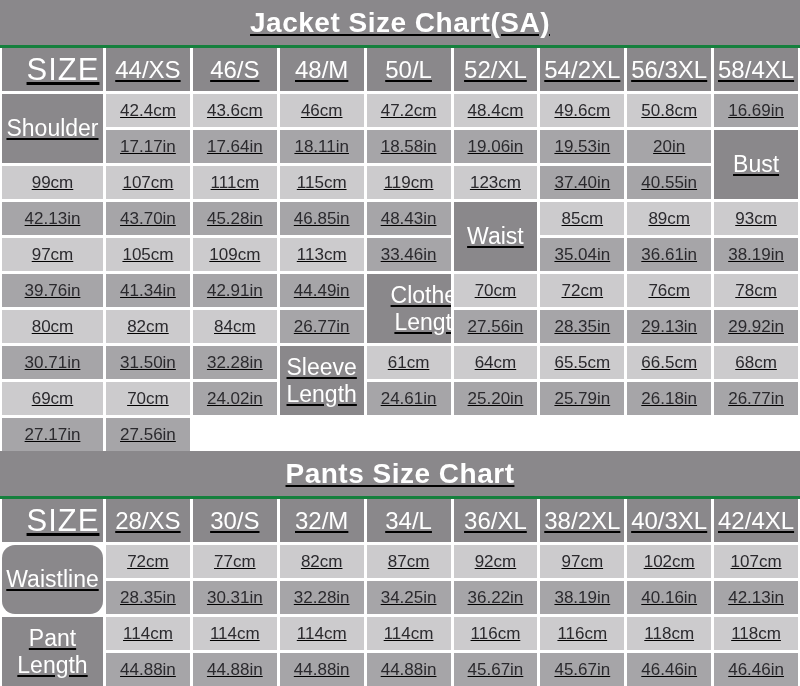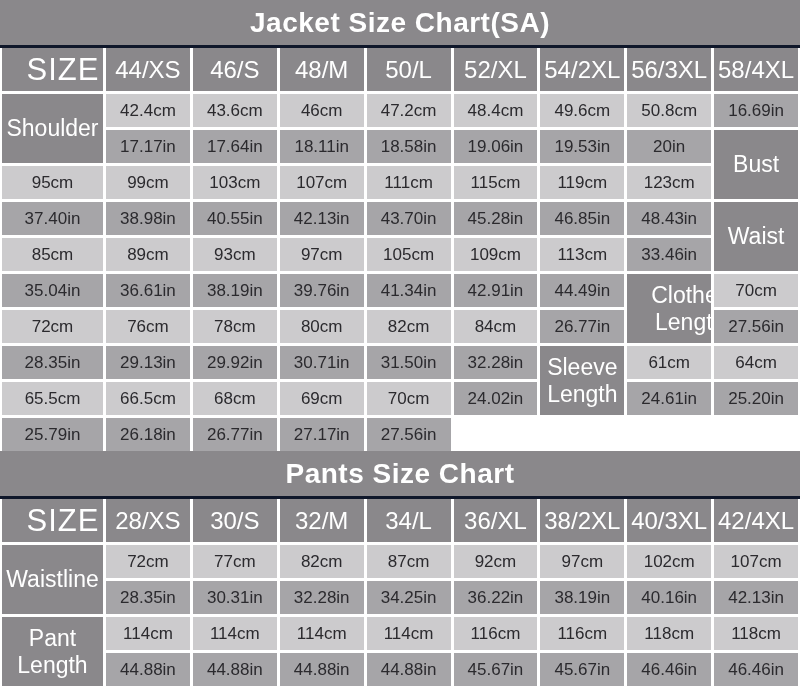--- a/index.html
+++ b/index.html
@@ -5,22 +5,23 @@
   html, body {
     margin: 0;
     padding: 0;
     background: #ffffff;
     width: 800px;
     font-family: "Liberation Sans", sans-serif;
   }
   .page {
     width: 800px;
     height: 686px;
-    background: #0f172a;
+    background: #15803d;
     overflow: hidden;
+    text-decoration: underline;
   }
   .chart-title {
     height: 45px;
     margin-bottom: 3px;
     background: var(--header_bg, #8a888b);
     color: var(--header_text, #ffffff);
     font-size: 28px;
     font-weight: bold;
     display: flex;
     align-items: center;
@@ -99,30 +100,27 @@
         <div class="cell cm">50.8cm</div>
         <div class="cell inch">16.69in</div>
         <div class="cell inch">17.17in</div>
         <div class="cell inch">17.64in</div>
         <div class="cell inch">18.11in</div>
         <div class="cell inch">18.58in</div>
         <div class="cell inch">19.06in</div>
         <div class="cell inch">19.53in</div>
         <div class="cell inch">20in</div>
         <div class="cell label" style="grid-row: span 2;">Bust</div>
-        <div class="cell cm">95cm</div>
         <div class="cell cm">99cm</div>
-        <div class="cell cm">103cm</div>
         <div class="cell cm">107cm</div>
         <div class="cell cm">111cm</div>
         <div class="cell cm">115cm</div>
         <div class="cell cm">119cm</div>
         <div class="cell cm">123cm</div>
         <div class="cell inch">37.40in</div>
-        <div class="cell inch">38.98in</div>
         <div class="cell inch">40.55in</div>
         <div class="cell inch">42.13in</div>
         <div class="cell inch">43.70in</div>
         <div class="cell inch">45.28in</div>
         <div class="cell inch">46.85in</div>
         <div class="cell inch">48.43in</div>
         <div class="cell label" style="grid-row: span 2;">Waist</div>
         <div class="cell cm">85cm</div>
         <div class="cell cm">89cm</div>
         <div class="cell cm">93cm</div>
@@ -178,21 +176,21 @@
     <div class="grid">
         <div class="cell head corner">SIZE</div>
         <div class="cell head">28/XS</div>
         <div class="cell head">30/S</div>
         <div class="cell head">32/M</div>
         <div class="cell head">34/L</div>
         <div class="cell head">36/XL</div>
         <div class="cell head">38/2XL</div>
         <div class="cell head">40/3XL</div>
         <div class="cell head">42/4XL</div>
-        <div class="cell label" style="grid-row: span 2;">Waistline</div>
+        <div class="cell label" style="grid-row: span 2; border-radius: 13px;">Waistline</div>
         <div class="cell cm">72cm</div>
         <div class="cell cm">77cm</div>
         <div class="cell cm">82cm</div>
         <div class="cell cm">87cm</div>
         <div class="cell cm">92cm</div>
         <div class="cell cm">97cm</div>
         <div class="cell cm">102cm</div>
         <div class="cell cm">107cm</div>
         <div class="cell inch">28.35in</div>
         <div class="cell inch">30.31in</div>

